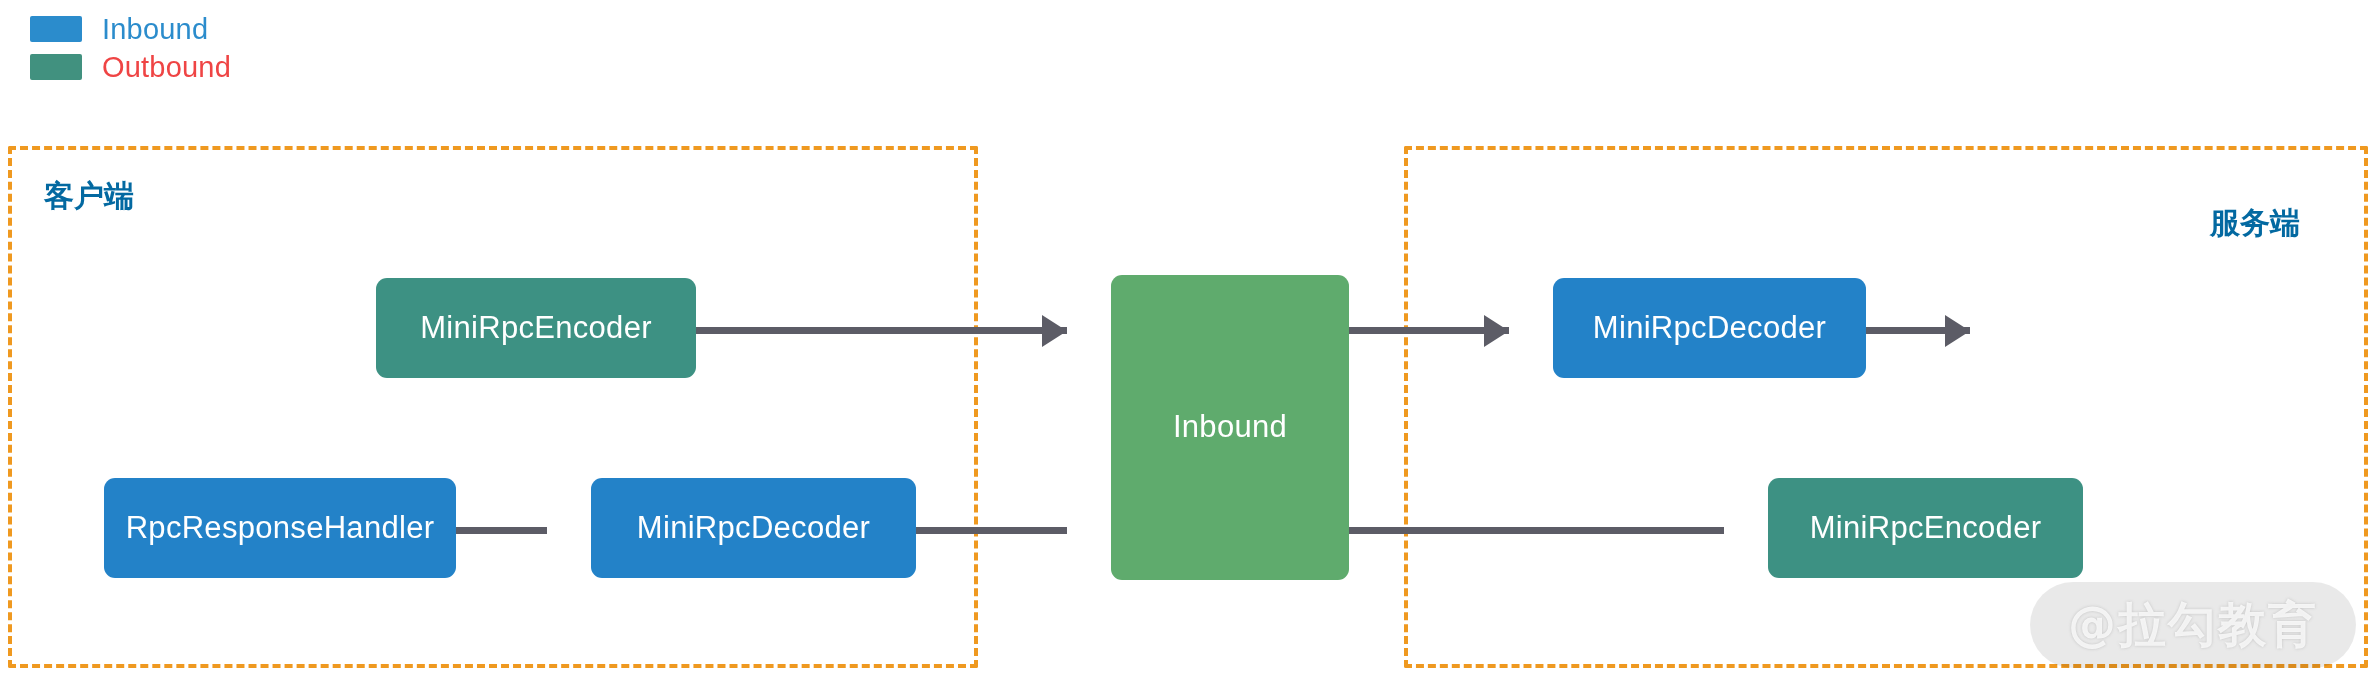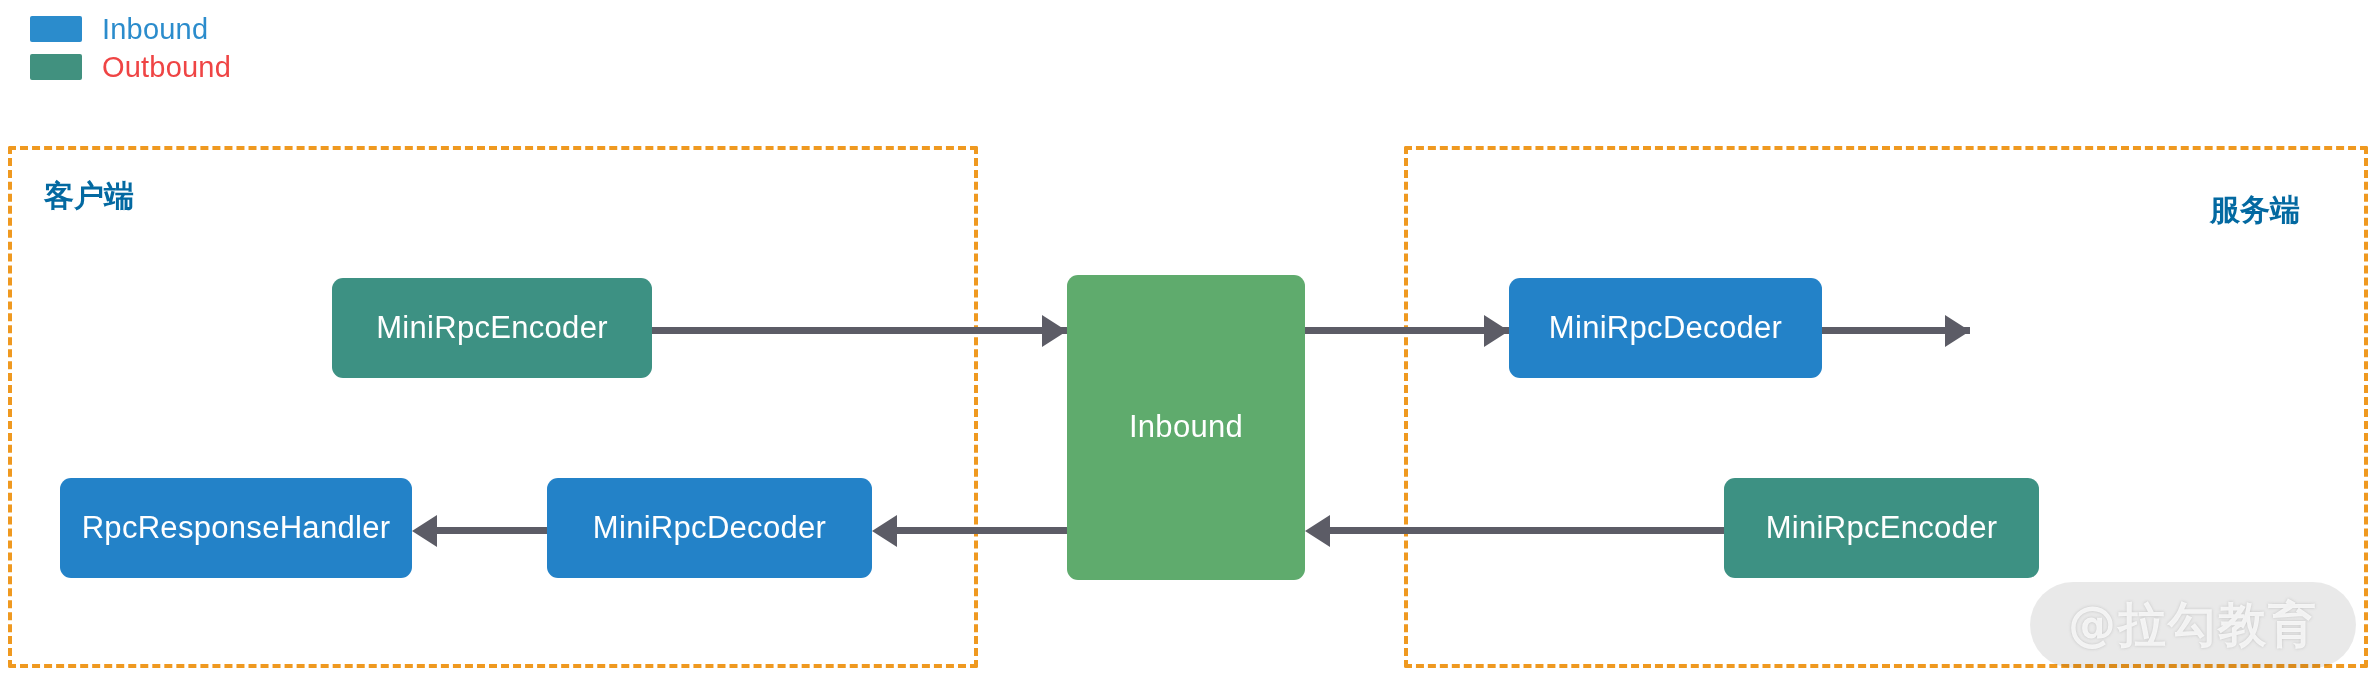--- a/index.html
+++ b/index.html
@@ -18,21 +18,21 @@
   .legend-label{font-size:29px;letter-spacing:.2px;}
 
   
   .zone{position:absolute;border:4px dashed #ef9920;box-sizing:border-box;border-radius:2px;}
   .zone-label{position:absolute;font-size:30px;font-weight:700;color:#0369a1;
     font-family:"DejaVu Sans","Liberation Sans",sans-serif;white-space:nowrap;}
 
   
   .node{position:absolute;border-radius:11px;display:flex;align-items:center;
     justify-content:center;color:#ffffff;font-size:31px;letter-spacing:.3px;
-    box-sizing:border-box;text-align:center;line-height:1.1;}
+    box-sizing:border-box;text-align:center;line-height:1.1;margin-left:44px;}
 
   
   .edge{position:absolute;height:7px;background:#5c5c66;}
   .head{position:absolute;width:0;height:0;
     border-top:16px solid transparent;border-bottom:16px solid transparent;}
   .head.right{border-left:25px solid #5c5c66;}
   .head.left{border-right:25px solid #5c5c66;}
 
   
   .watermark{position:absolute;display:flex;align-items:center;justify-content:center;
@@ -54,21 +54,21 @@
     <div class="legend-row">
       <span class="legend-swatch" style="background:#41917f"></span>
       <span class="legend-label" style="color:#ef4444">Outbound</span>
     </div>
   </div>
 
   <div class="zone" style="left:8px;top:146px;width:970px;height:522px;"></div>
   <div class="zone-label" style="left:44px;top:176px;">客户端</div>
 
   <div class="zone" style="left:1404px;top:146px;width:964px;height:522px;"></div>
-  <div class="zone-label" style="left:2210px;top:190px;">服务端</div>
+  <div class="zone-label" style="left:2210px;top:203px;">服务端</div>
 
   <div class="edge" style="left:651px;top:327px;width:416px;"></div>
   <div class="head right" style="left:1042px;top:315px;"></div>
 
   <div class="edge" style="left:1305px;top:327px;width:204px;"></div>
   <div class="head right" style="left:1484px;top:315px;"></div>
 
   <div class="edge" style="left:1822px;top:327px;width:148px;"></div>
   <div class="head right" style="left:1945px;top:315px;"></div>
 

